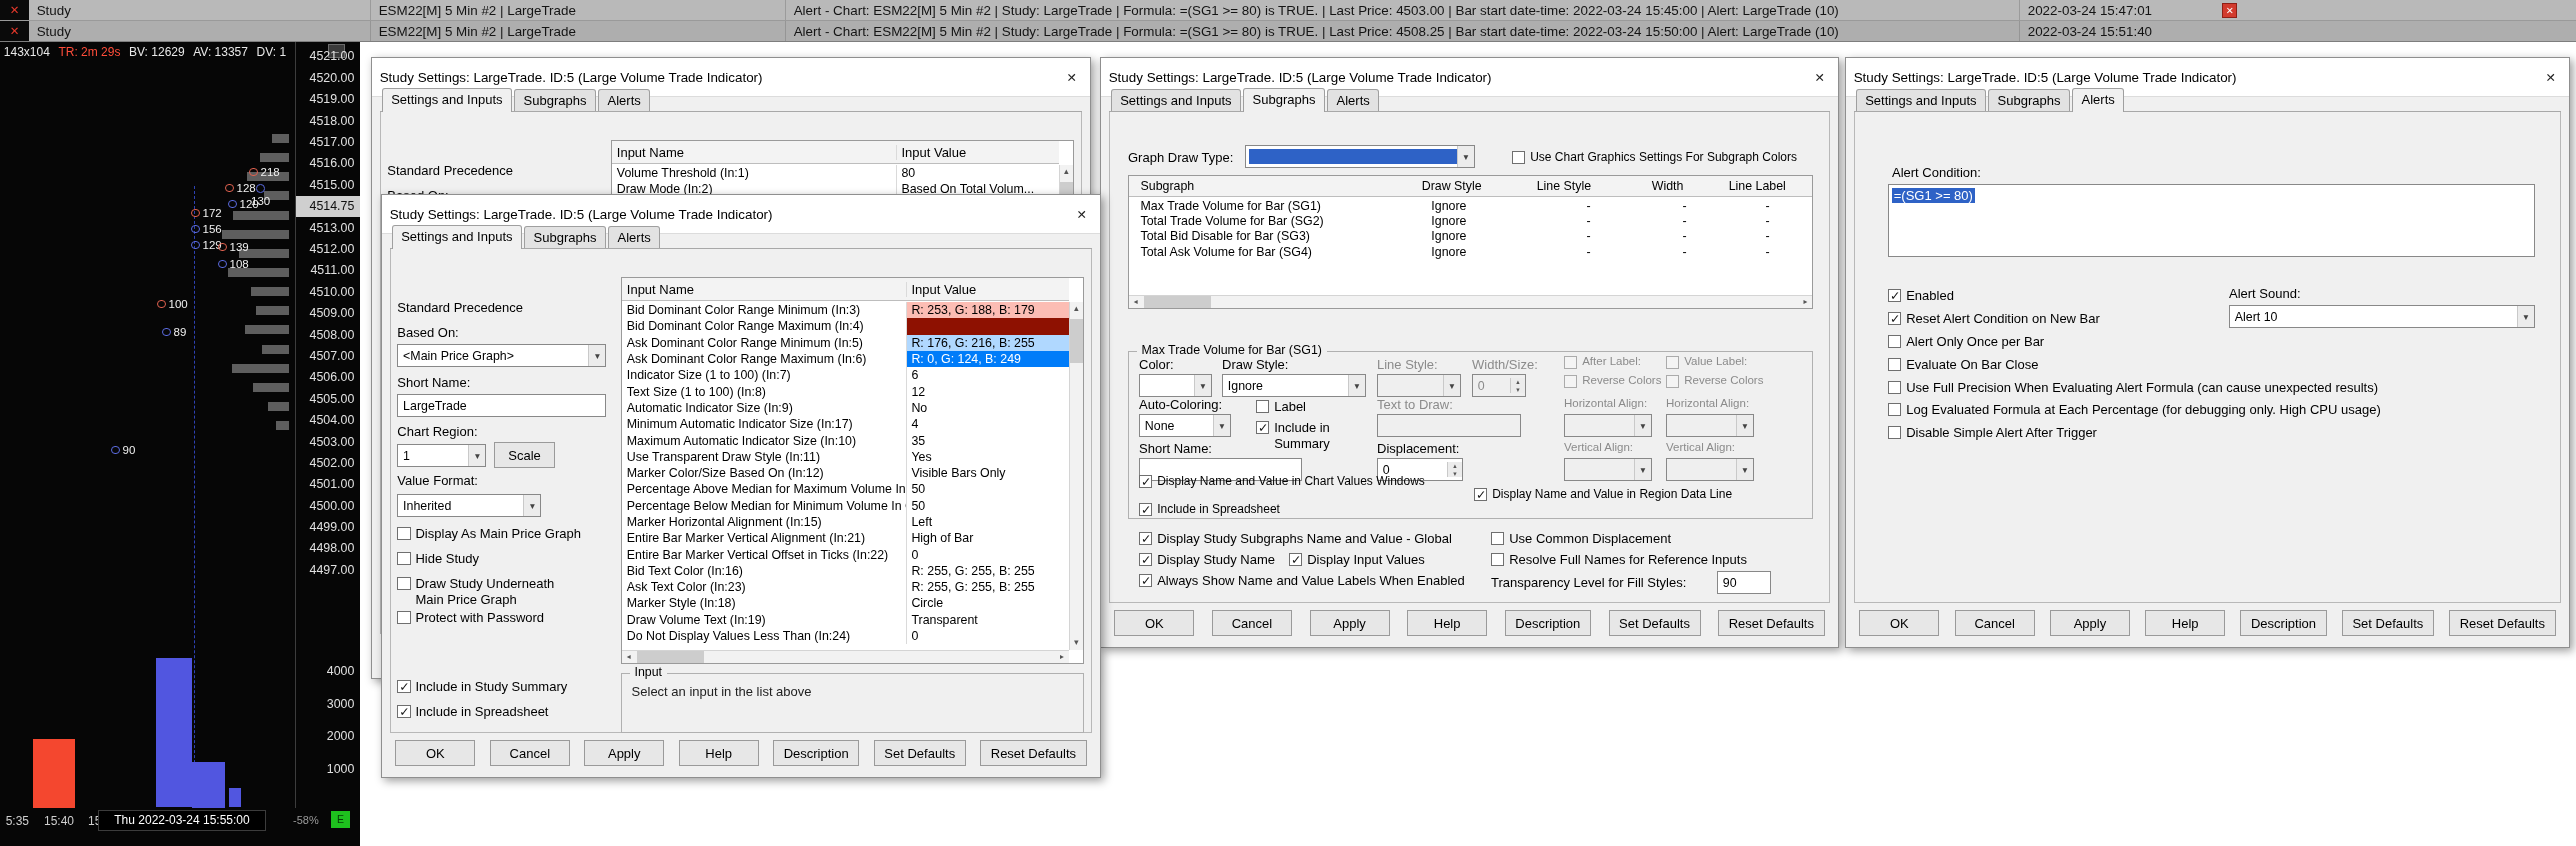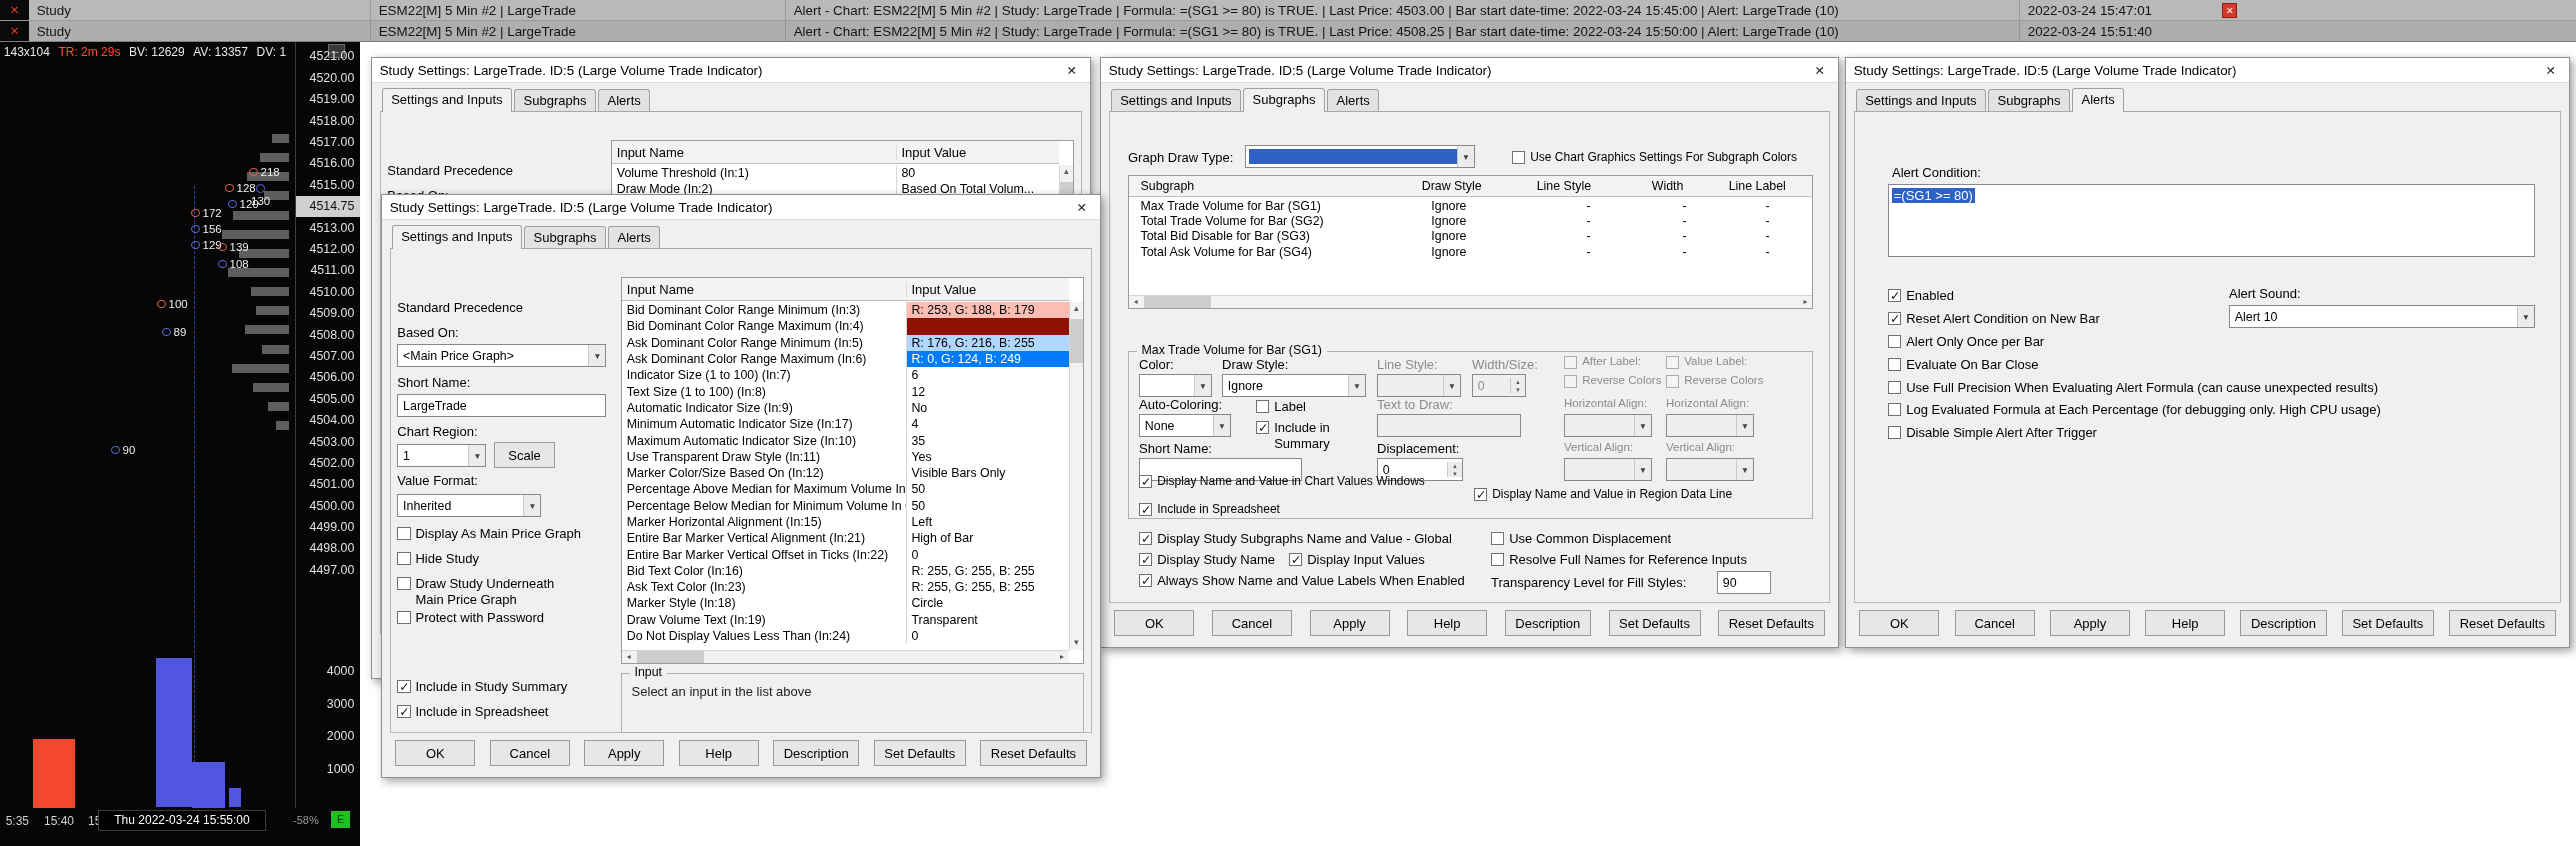--- a/index.html
+++ b/index.html
@@ -38,21 +38,21 @@
   .ring { width:8.6px; height:8.6px; border:1.9px solid #888; border-radius:50%; display:inline-block; flex:none; }
   .vol-bar { position:absolute; }
   #axis { position:absolute; left:0; top:766px; width:360px; height:31px; font-size:12px; color:#cfcfcf; }
   #axis .t { position:absolute; top:5.7px; }
   #date-box { position:absolute; left:98px; top:1.9px; width:168px; height:21px; background:#000; border:1px solid #3c3c3c; color:#fff; display:flex; align-items:center; justify-content:center; white-space:nowrap; }
   #pct { position:absolute; left:293px; top:5.7px; color:#9a9a9a; font-size:11px; }
   #badge { position:absolute; left:331px; top:2.9px; width:19px; height:17px; background:#1ec11e; color:#053d05; font-size:10.5px; display:flex; align-items:center; justify-content:center; }
 
   
   .dlg { position:absolute; background:#f0f0f0; border:1px solid #8f8f8f; box-shadow:2.9px 2.9px 8.6px rgba(0,0,0,.38); font-size:13px; }
-  .dlg-title { height:25px; background:#ffffff; display:flex; align-items:center; padding:0 7.7px; font-size:13.4px; border-bottom:1px solid #dcdcdc; }
+  .dlg-title { height:39px; background:#ffffff; display:flex; align-items:center; padding:0 7.7px; font-size:13.4px; border-bottom:1px solid #dcdcdc; }
   .dlg-title .t { flex:1; white-space:nowrap; overflow:hidden; }
   .dlg-close { width:21px; text-align:center; color:#222; font-size:12.4px; }
   .tabs { position:absolute; top:29px; left:9.6px; display:flex; align-items:flex-end; gap:1.9px; height:24px; z-index:2; }
   .tab { border:1px solid #9f9f9f; border-bottom:none; background:#e2e2e2; padding:2.9px 8.6px; font-size:13px; border-radius:2.9px 2.9px 0 0; white-space:nowrap; }
   .tab.active { background:#f0f0f0; padding-bottom:4.8px; margin-bottom:-1px; }
   .tabline { position:absolute; left:7.7px; top:53px; right:7.7px; border-top:1px solid #a8a8a8; z-index:1; }
   .page { position:absolute; left:7.7px; top:53px; right:7.7px; bottom:44px; border:1px solid #b8b8b8; border-top:none; }
   .btn-row { position:absolute; left:13.4px; right:13.4px; bottom:9.6px; height:27px; display:flex; justify-content:space-between; }
   .btn { min-width:80px; padding:0 9.6px; height:26px; background:#e7e7e7; border:1px solid #9a9a9a; display:flex; align-items:center; justify-content:center; font-size:13px; white-space:nowrap; }
   .lab { font-size:13px; white-space:nowrap; }

